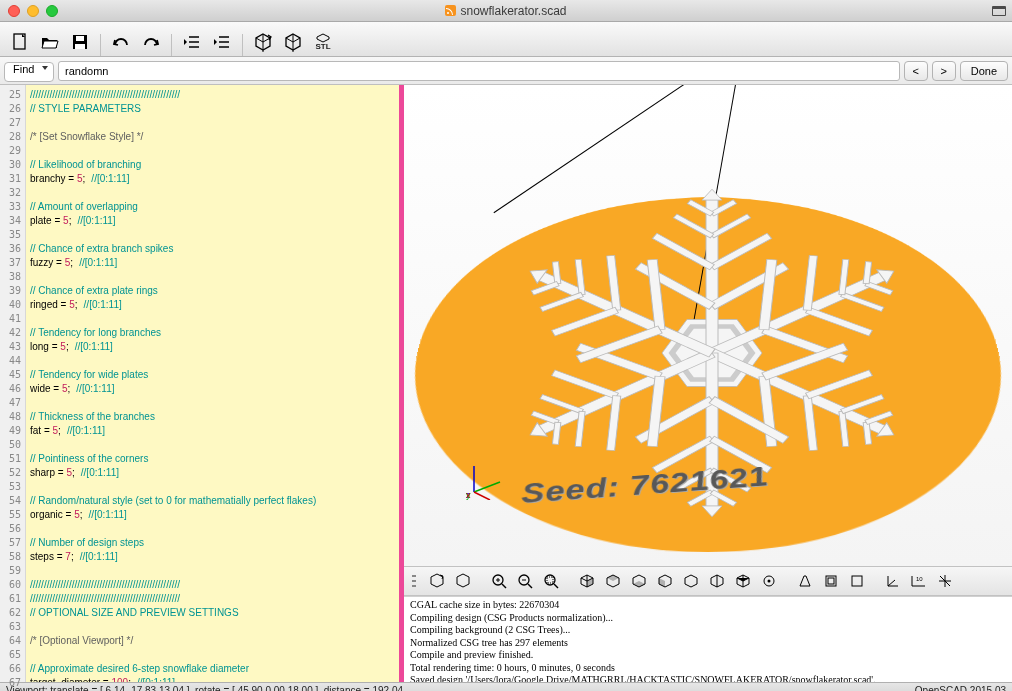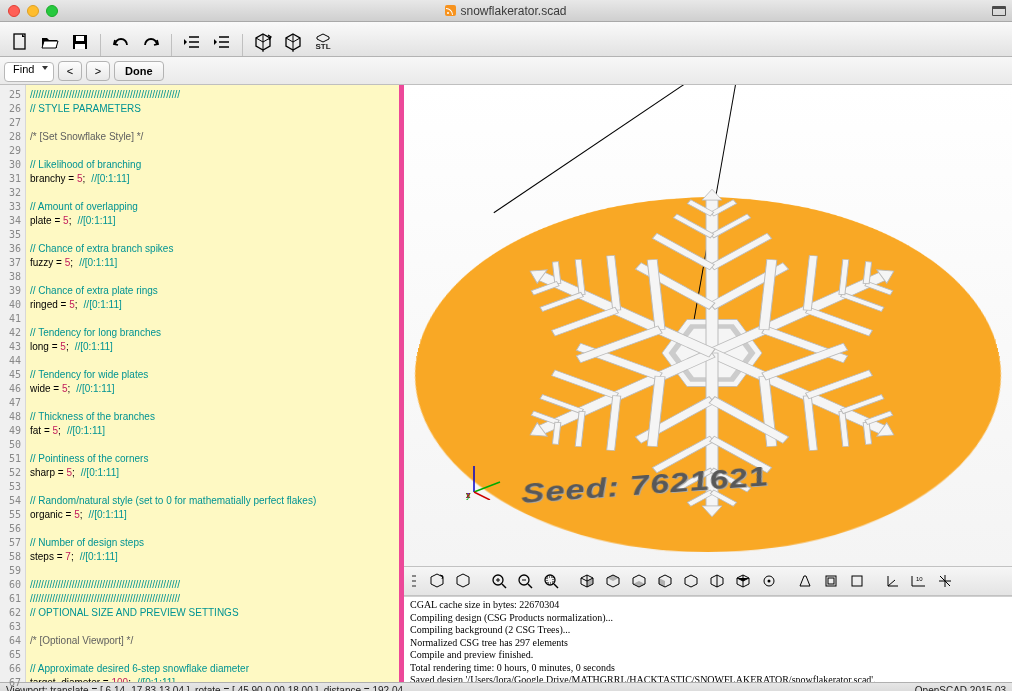--- a/index.html
+++ b/index.html
@@ -25,21 +25,21 @@
 .tsep{width:1px;height:22px;background:#c0c0c0;margin:0 4px;}
 .stl{flex-direction:column;font-size:8px;font-weight:bold;gap:0;line-height:1;}
 
 
 .findbar{height:28px;background:linear-gradient(#f7f7f7,#eaeaea);border-bottom:1px solid #bfbfbf;display:flex;align-items:center;padding:2px 4px;gap:4px;}
 .findselect{appearance:none;background:#fff;border:1px solid #b8b8b8;border-radius:4px;height:20px;font-size:11px;padding:0 18px 7px 8px;position:relative;}
 .findselect-wrap{position:relative;}
 .findselect-wrap::after{content:'';position:absolute;right:6px;top:7px;width:0;height:0;border-left:3px solid transparent;border-right:3px solid transparent;border-top:4px solid #333;pointer-events:none;}
 .findinput{flex:1;height:20px;border:1px solid #b8b8b8;border-radius:3px;font-size:11px;padding:0 6px;background:#fff;}
 .navbtn{height:20px;width:24px;border:1px solid #b3b3b3;background:linear-gradient(#fdfdfd,#e8e8e8);border-radius:4px;font-size:11px;}
-.donebtn{height:20px;padding:0 10px;border:1px solid #b3b3b3;background:linear-gradient(#fdfdfd,#e8e8e8);border-radius:4px;font-size:11px;font-weight:bold;}
+.donebtn{height:20px;padding:0 10px;border:1px solid #b3b3b3;background:linear-gradient(#fdfdfd,#e8e8e8);border-radius:4px;font-size:11px;}
 
 
 .content{display:flex;height:597px;}
 
 
 .editor{width:404px;display:flex;border-right:5px solid #ec4899;background:#fef9c3;}
 .gutter{width:26px;background:#f0f0f0;border-right:1px solid #d7d7d7;font-family:Monaco,Menlo,monospace;font-size:10px;color:#888;text-align:right;padding:3px 4px 3px 0;line-height:14px;white-space:pre;}
 .code{flex:1;font-family:Monaco,Menlo,monospace;font-size:10px;line-height:14px;padding:3px 4px;white-space:pre;overflow:hidden;color:#000;}
 .c-cmt{color:#009393;}
 .c-blk{color:#000;}
@@ -163,20 +163,21 @@
     <span>STL</span>
   </button>
 </div>
 
 <div class="findbar">
   <div class="findselect-wrap">
     <select class="findselect">
       <option>Find</option>
     </select>
   </div>
+  <input class="findinput" value="randomn" style="">
   <button class="navbtn">&lt;</button>
   <button class="navbtn">&gt;</button>
   <button class="donebtn">Done</button>
 </div>
 
 <div class="content">
 
   <div class="editor">
     <div class="gutter" id="gutter">25
 26

